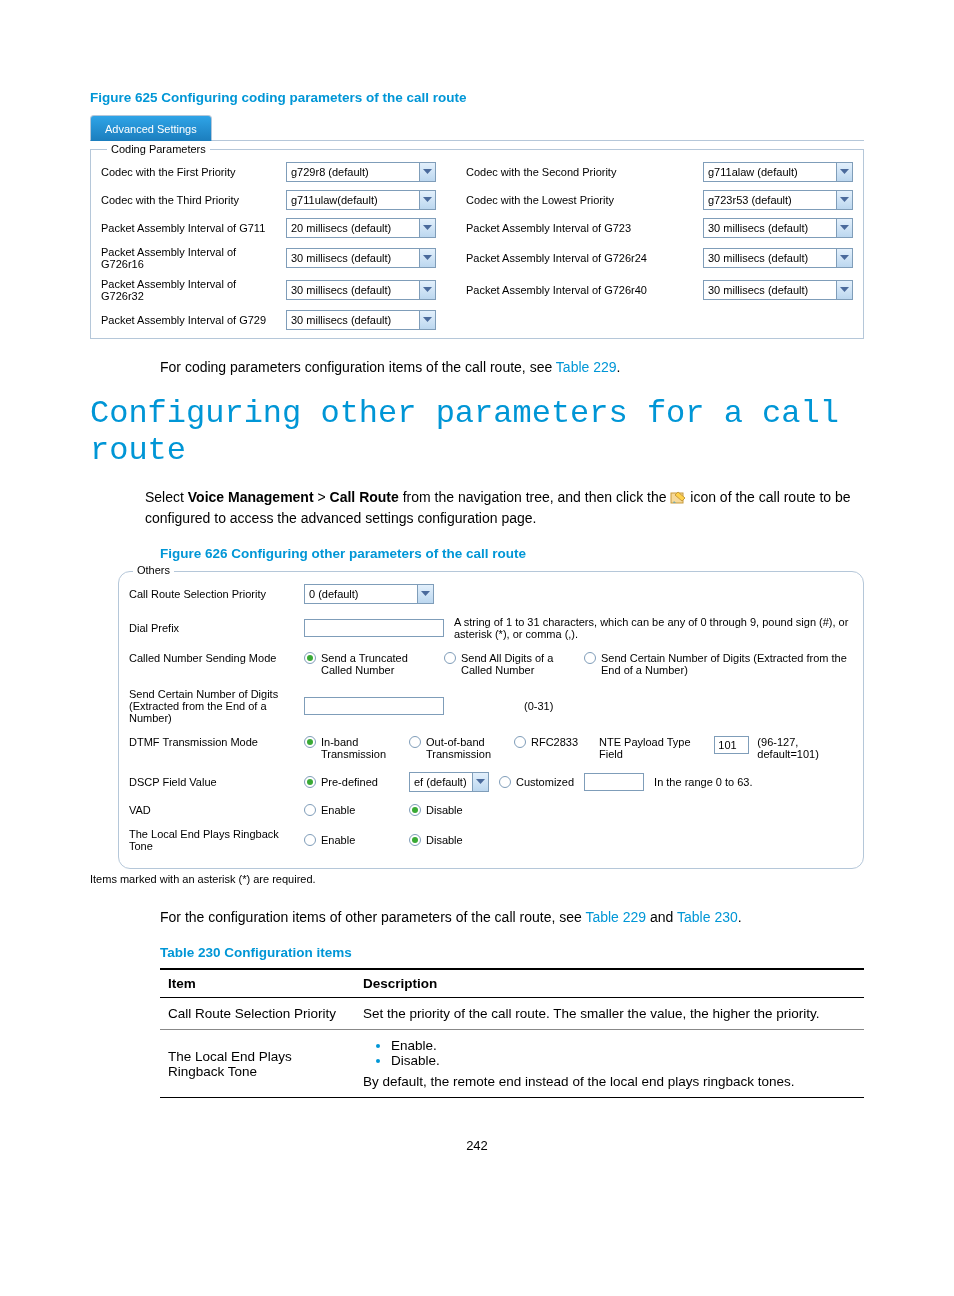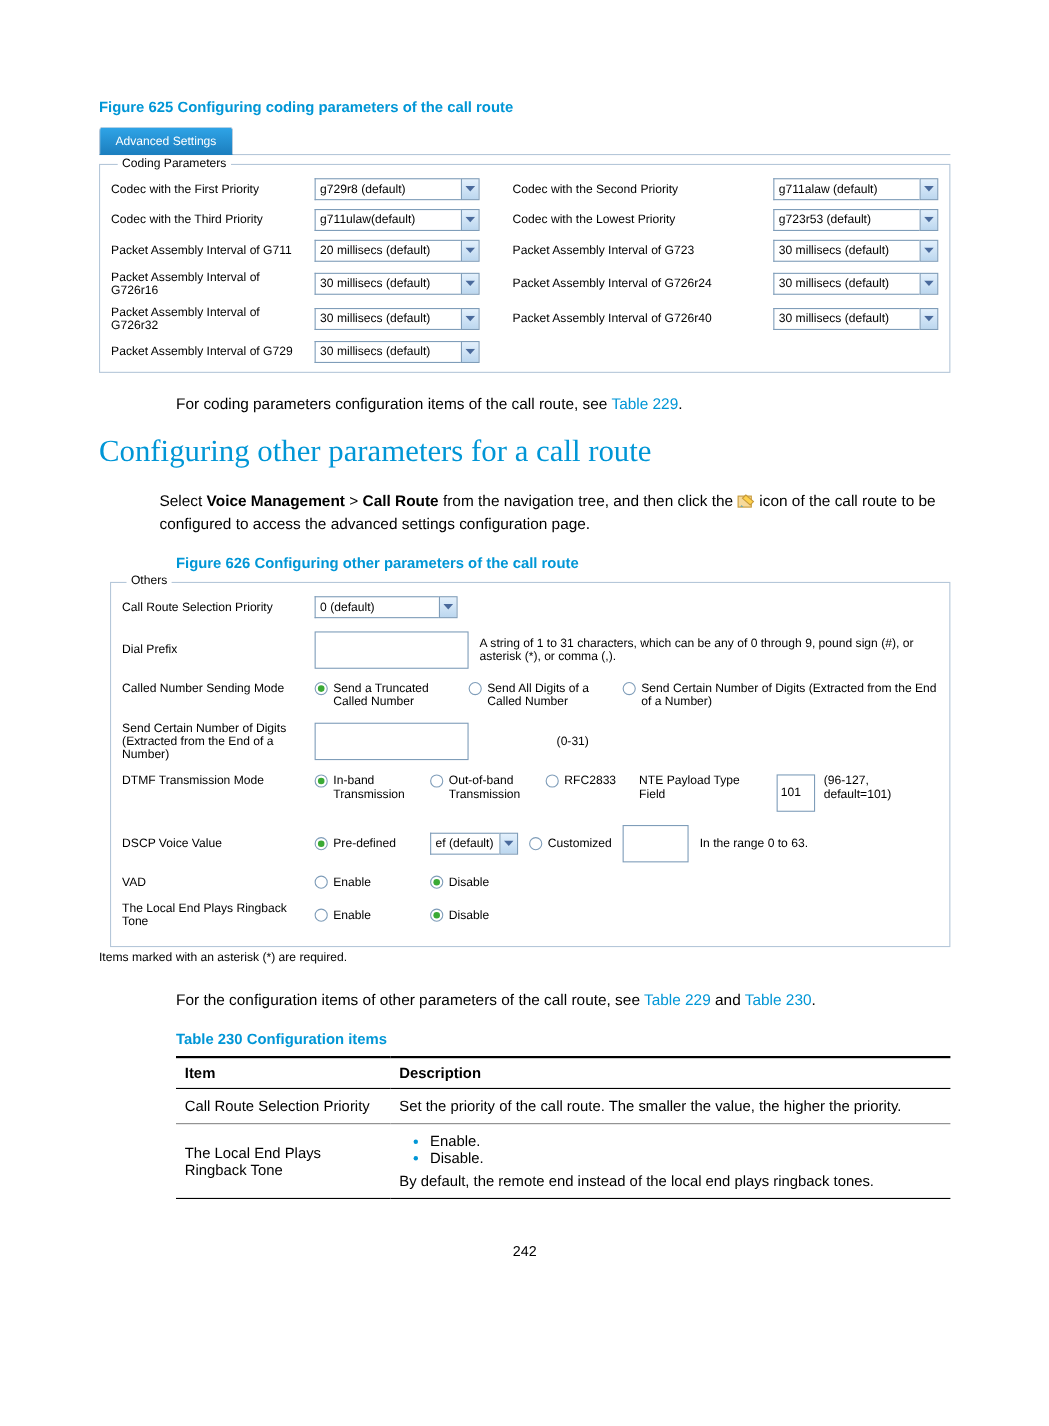--- a/index.html
+++ b/index.html
@@ -92,23 +92,23 @@
   .body-text {
     font-size: 14px;
     margin: 18px 0;
     line-height: 1.45;
     font-family: 'Futura', Arial, sans-serif;
   }
   .link { color: #0096d6; }
   h2.section-heading {
     color: #0096d6;
     font-weight: normal;
-    font-size: 28px;
+    font-size: 32px;
     margin: 18px 0 14px 0;
-    font-family: Liberation Serif, serif;
+    font-family: Liberation Mono, monospace;
   }
   .inline-icon {
     display: inline-block;
     width: 16px;
     height: 14px;
     vertical-align: -2px;
   }
   .others-wrap {
     border: 1px solid #b5c7d9;
     padding: 6px 10px 10px 10px;
@@ -127,21 +127,21 @@
   .others-row {
     display: flex;
     align-items: center;
     gap: 10px;
     padding: 6px 0;
     font-size: 11px;
   }
   .others-label { width: 165px; flex-shrink: 0; }
   .txt-input {
     border: 1px solid #7f9db9;
-    height: 34px;
+    height: 18px;
     background: #fff;
     padding: 0 3px;
     font-size: 11px;
   }
   .radio-dot {
     width: 12px; height: 12px; border-radius: 50%;
     border: 1px solid #7f9db9; display: inline-flex;
     align-items: center; justify-content: center;
     flex-shrink: 0;
   }
@@ -329,21 +329,21 @@
         <path d="M8 2 L15 8 L12 11 L5 5 Z" fill="#ffd24d" stroke="#c79a3a"></path>
         <path d="M4 11 L6 13 L3 13 Z" fill="#7aa"></path>
       </svg>
   </span>
   <span> icon of the call route to be configured to access the advanced settings configuration page.</span>
 </p>
 
 <div class="figure-caption" style="margin-left:70px;">Figure 626 Configuring other parameters of the call route</div>
 
 <div>
-  <div class="others-wrap" style="margin-left:10px;">
+  <div class="others-wrap" style="margin-left:28px;border-radius:12px;">
     <span class="others-legend">Others</span>
 
     <div class="others-row">
       <div class="others-label">Call Route Selection Priority</div>
       <div class="sel" style="width:130px">
         <div class="sel-field">0 (default)</div>
         <div class="sel-btn">
             <svg width="9" height="6">
               <path d="M0 0 L9 0 L4.5 5 Z" fill="#4a6a9c"></path>
             </svg>
@@ -395,21 +395,21 @@
           <span>RFC2833</span>
         </div>
       <div style="display:flex;align-items:flex-start;gap:8px;flex:1">
         <span>NTE Payload Type Field</span>
         <input class="txt-input" style="width: 35px;" value="101">
         <span>(96-127, default=101)</span>
       </div>
     </div>
 
     <div class="others-row">
-      <div class="others-label">DSCP Voice Value</div>
+      <div class="others-label">DSCP Field Value</div>
       <div class="radio-grp" style="width:95px">
           <span class="radio-dot on"></span>
           <span>Pre-defined</span>
         </div>
       <div class="sel" style="width:80px">
         <div class="sel-field">ef (default)</div>
         <div class="sel-btn">
             <svg width="9" height="6">
               <path d="M0 0 L9 0 L4.5 5 Z" fill="#4a6a9c"></path>
             </svg>

